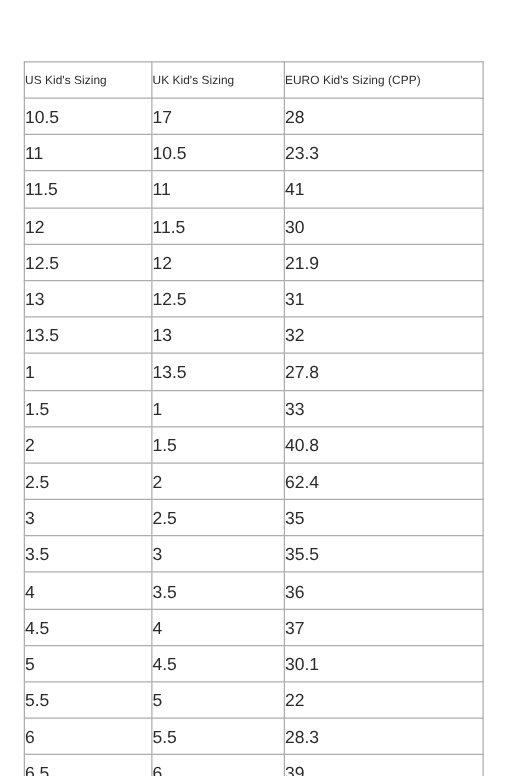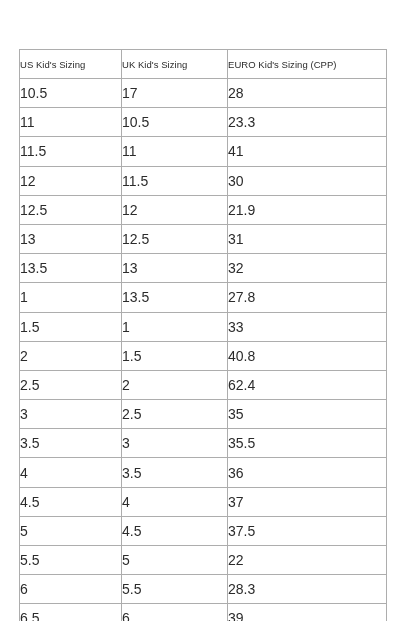--- a/index.html
+++ b/index.html
@@ -165,21 +165,21 @@
           <td>36</td>
         </tr>
         <tr>
           <td>4.5</td>
           <td>4</td>
           <td>37</td>
         </tr>
         <tr>
           <td>5</td>
           <td>4.5</td>
-          <td>37.5</td>
+          <td>30.1</td>
         </tr>
         <tr>
           <td>5.5</td>
           <td>5</td>
           <td>22</td>
         </tr>
         <tr>
           <td>6</td>
           <td>5.5</td>
           <td>28.3</td>

